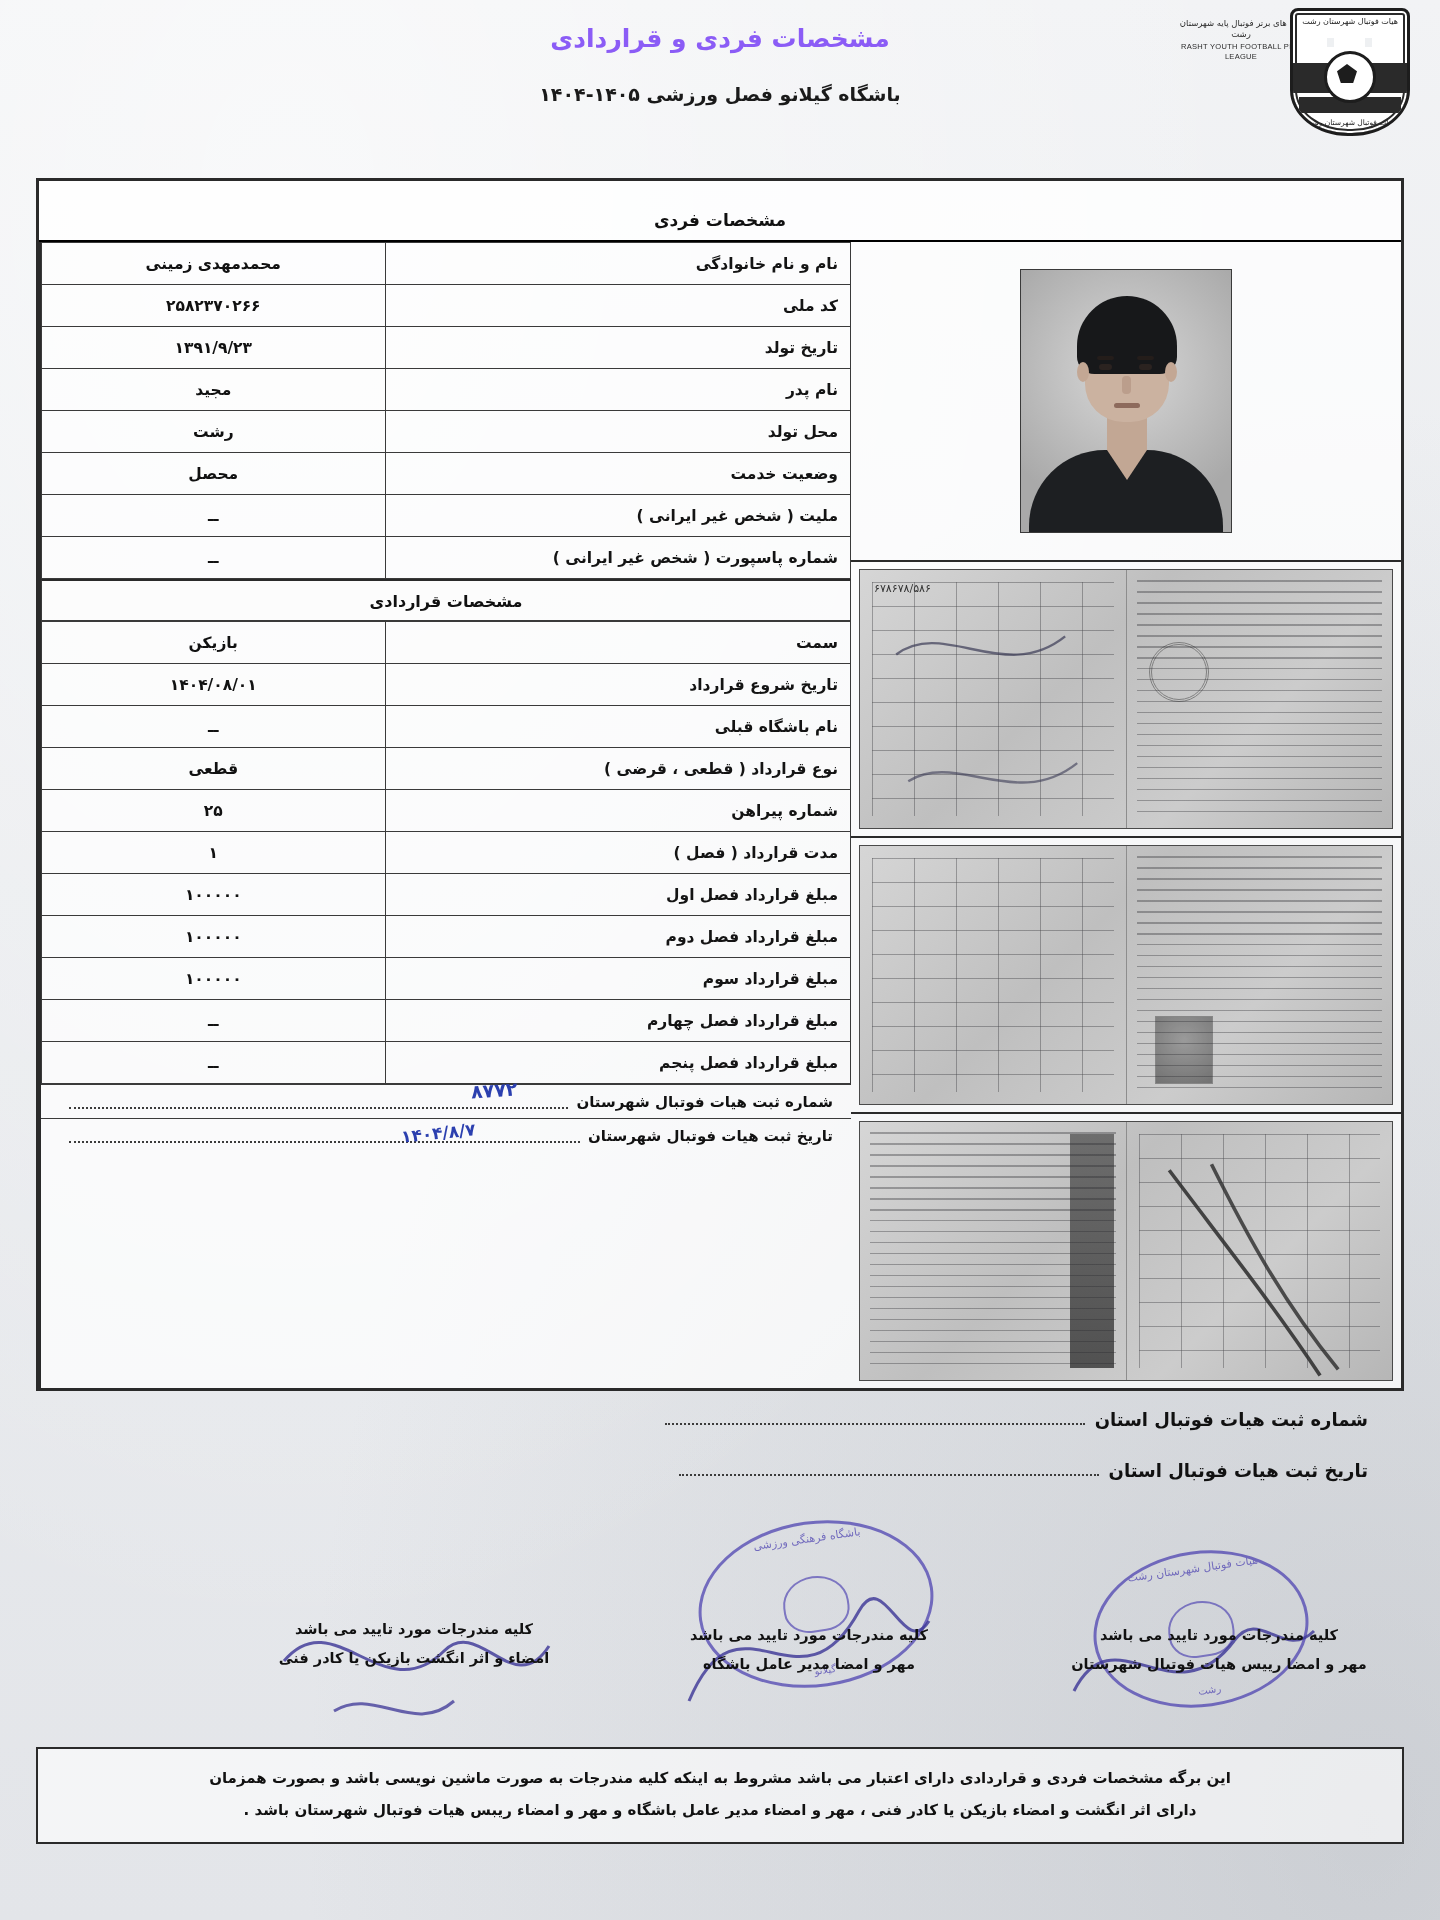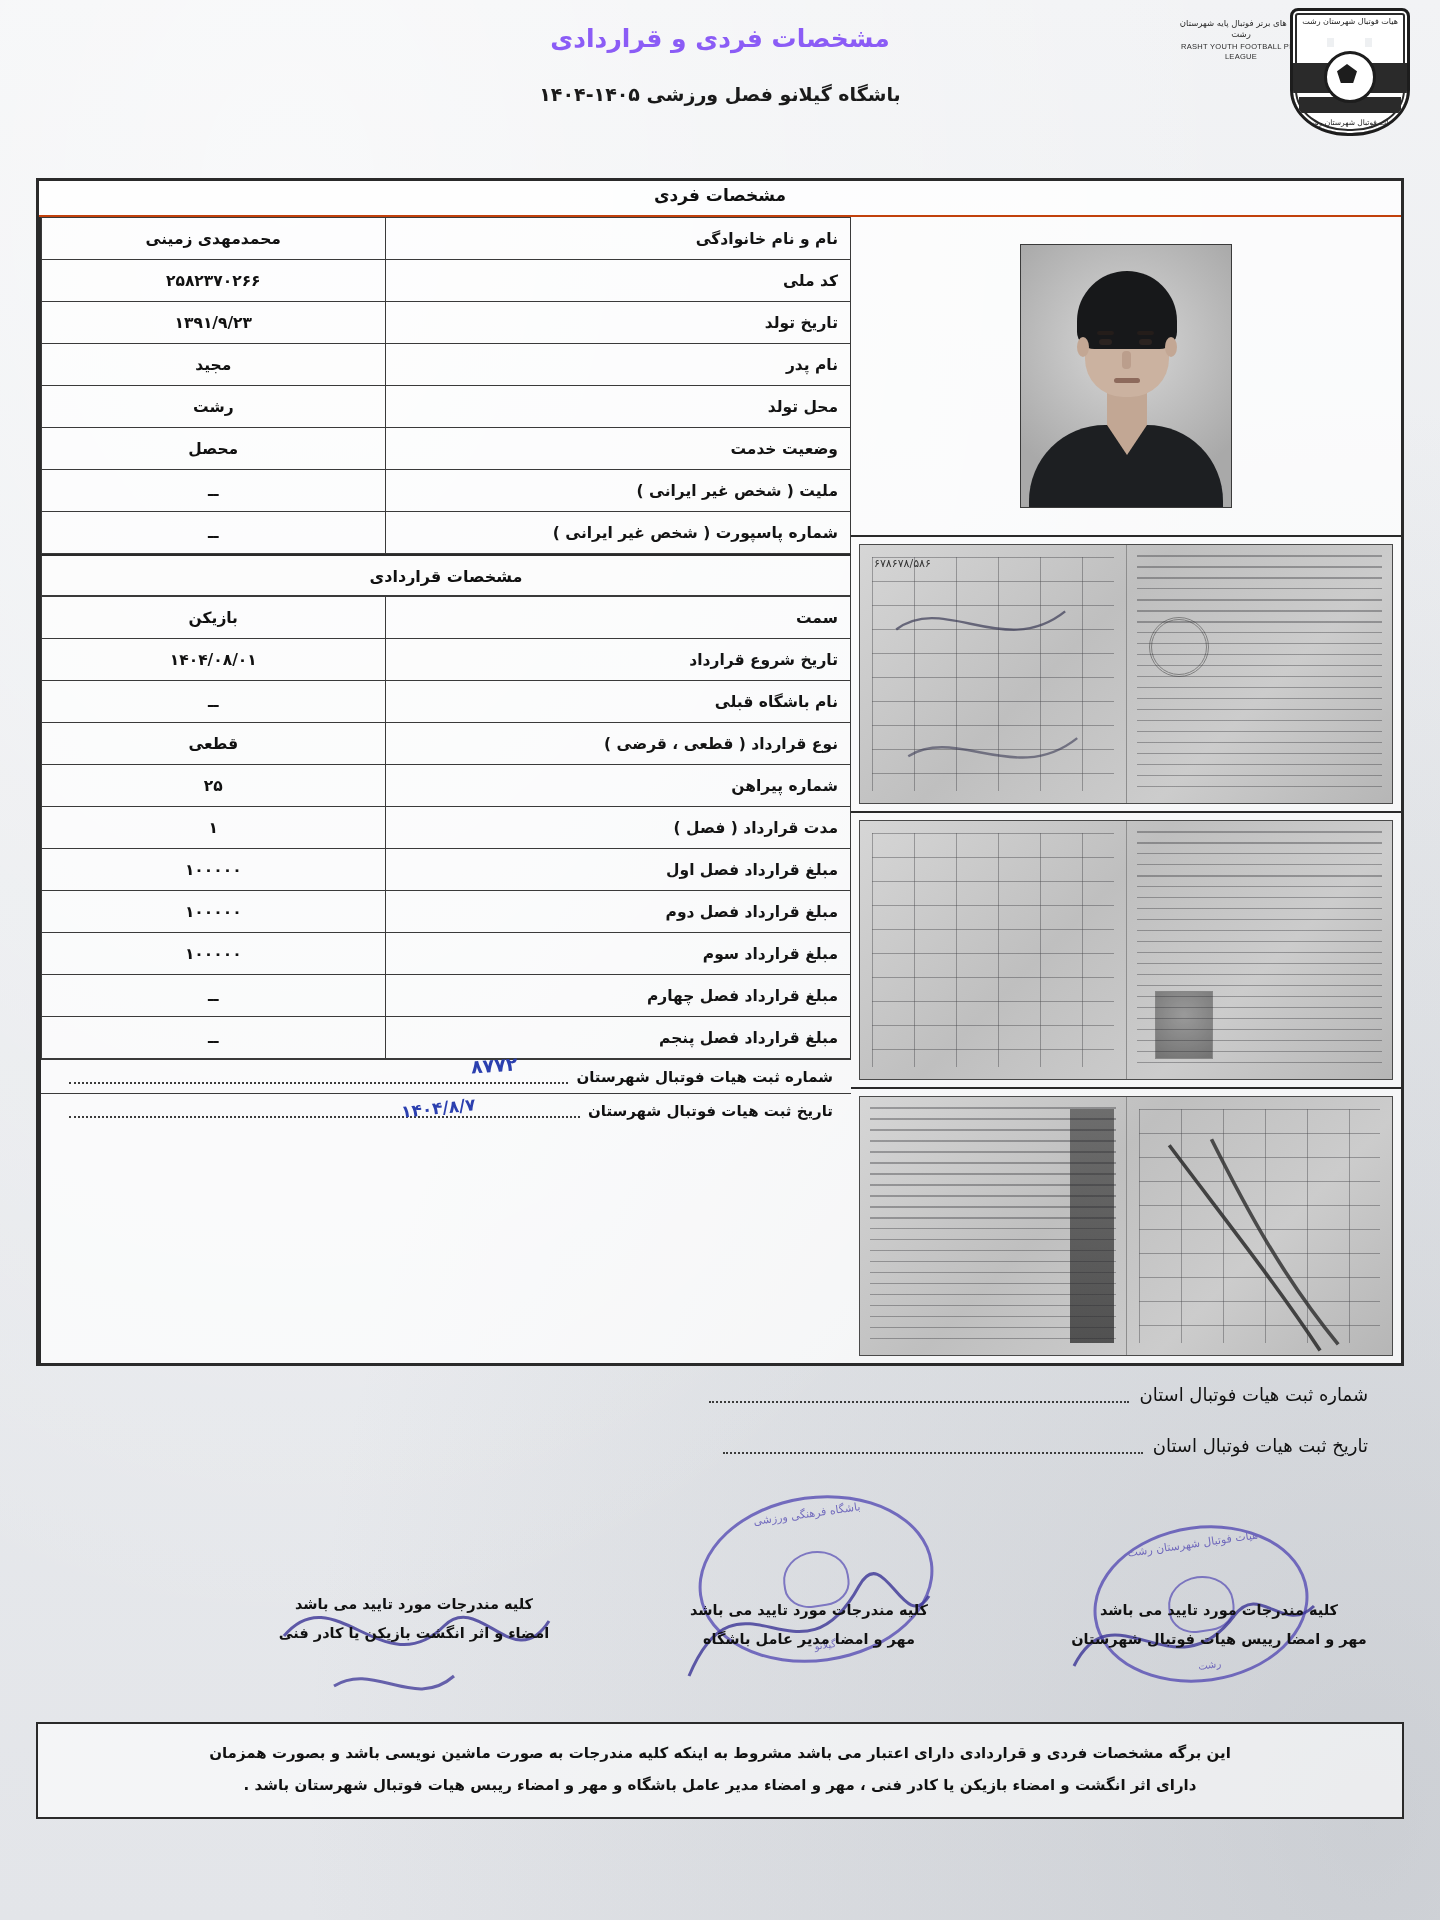--- a/index.html
+++ b/index.html
@@ -198,25 +198,25 @@
 
   
   .sheet {
     position: relative;
     margin: 28px 36px 0 36px;
     border: 3px solid #2a2a2a;
     background: rgba(255,255,255,0.72);
     padding: 0;
   }
   .band-title {
-    border-bottom: 2px solid #c2410c;
+    border-bottom: 2px solid #000000;
     text-align: center;
     font-size: 17px;
     font-weight: bold;
-    padding: 4px 0 10px;
+    padding: 29px 0 10px;
     background: rgba(255,255,255,0.35);
   }
   .cols {
     display: flex;
     flex-direction: row;
   }
   .col-right {
     flex: 0 0 810px;
     border-left: 2px solid #2a2a2a;
   }
@@ -452,23 +452,22 @@
   .hand.h1 { left: 430px; top: -6px; }
   .hand.h2 { left: 360px; top: 4px; font-size: 17px; transform: rotate(-6deg); }
 
   
   .province-rows {
     margin: 18px 36px 0 36px;
     position: relative;
   }
   .prov-row {
     display: flex;
-    align-items: center;
     font-size: 18px;
-    font-weight: normal;
+    font-weight: bold;
     margin-bottom: 30px;
     padding-right: 36px;
   }
   .prov-row .lbl { white-space: nowrap; }
   .prov-row .dots {
     width: 420px;
     margin-right: 10px;
     border-bottom: 2px dotted #3b3b3b;
     height: 14px;
   }

